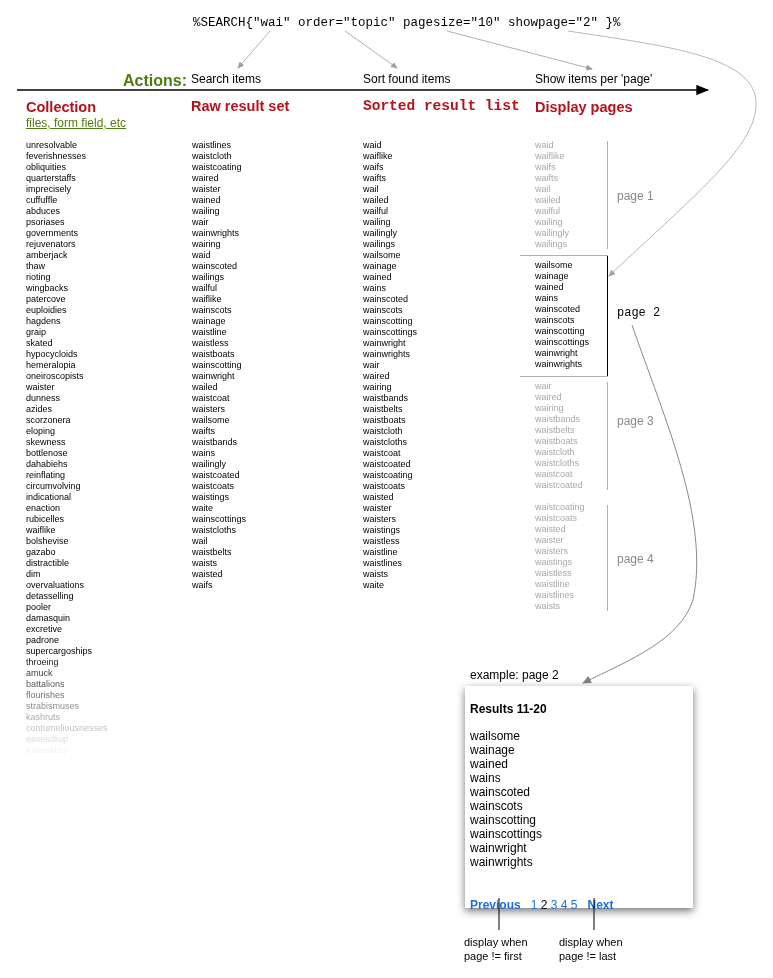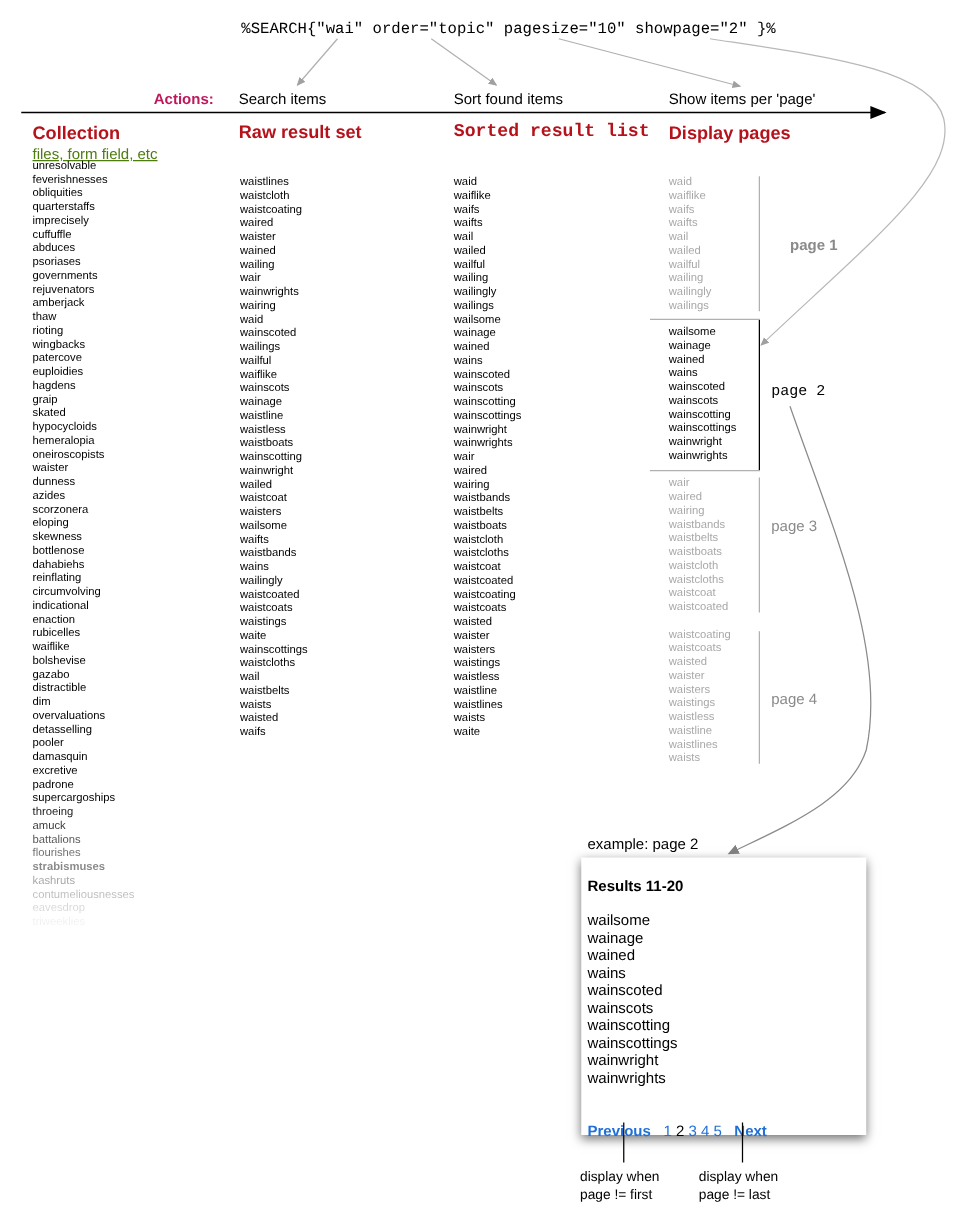--- a/index.html
+++ b/index.html
@@ -1,21 +1,21 @@
 <!DOCTYPE html>
 <html><head>
 <meta charset="utf-8">
 <style>
   html, body { margin:0; padding:0; background:#ffffff; }
   body { width:773px; height:978px; position:relative; overflow:hidden;
          font-family:"Liberation Sans", sans-serif; color:#000; }
   .abs { position:absolute; }
   .code { font-family:"Liberation Mono", monospace; font-size:12.5px; white-space:pre; color:#000; }
   .action { font-size:12px; color:#000; white-space:nowrap; }
-  .actions-label { font-size:12px; color:#be185d; font-weight:bold; }
+  .actions-label { font-size:16px; color:#4d7c0f; font-weight:bold; }
   .col-title { font-size:14.5px; font-weight:bold; color:#b5121b; white-space:nowrap; }
   .col-sub { font-size:12px; color:#4d7c0f;text-decoration:underline; }
   .wordlist { list-style:none; margin:0; padding:0; font-size:9px; line-height:11px; }
   .wordlist li { white-space:nowrap; height:11px; }
   .page-label { font-size:12px; color:#8a8a8a; }
   .page-label.active { color:#000;font-family:Liberation Mono, monospace; }
   .faint li { color:#a8a8a8; }
   .bracket { position:absolute; width:1px; background:#b0b0b0; }
   .example-box { position:absolute; left:465px; top:686px; width:228px; height:222px;
                  background:#fff; box-shadow:0 3px 8px rgba(0,0,0,0.55); }
@@ -37,21 +37,21 @@
 <div class="abs action" style="left:191px; top:72px;">Search items</div>
 <div class="abs action" style="left:363px; top:72px;">Sort found items</div>
 <div class="abs action" style="left:535px; top:72px;">Show items per 'page'</div>
 
 <div class="abs col-title" style="left:26px; top:99px;">Collection</div>
 <div class="abs col-sub" style="left:26px; top:116px;">files, form field, etc</div>
 <div class="abs col-title" style="left:191px; top:98px;">Raw result set</div>
 <div class="abs col-title" style="left:363px; top:98px;font-family:Liberation Mono, monospace;">Sorted result list</div>
 <div class="abs col-title" style="left:535px; top:99px;">Display pages</div>
 
-<ul class="abs wordlist" id="collection-list" style="left:26px; top:127px;">
+<ul class="abs wordlist" id="collection-list" style="left:26px; top:140px;">
     <li>unresolvable</li>
     <li>feverishnesses</li>
     <li>obliquities</li>
     <li>quarterstaffs</li>
     <li>imprecisely</li>
     <li>cuffuffle</li>
     <li>abduces</li>
     <li>psoriases</li>
     <li>governments</li>
     <li>rejuvenators</li>
@@ -89,21 +89,21 @@
     <li>detasselling</li>
     <li>pooler</li>
     <li>damasquin</li>
     <li>excretive</li>
     <li>padrone</li>
     <li>supercargoships</li>
     <li style="color: rgba(0, 0, 0, 0.894);">throeing</li>
     <li style="color: rgba(0, 0, 0, 0.79);">amuck</li>
     <li style="color: rgba(0, 0, 0, 0.682);">battalions</li>
     <li style="color: rgba(0, 0, 0, 0.576);">flourishes</li>
-    <li style="color: rgba(0, 0, 0, 0.47); font-weight: bold;">strabismuses</li>
+    <li style="color: rgba(0, 0, 0, 0.47);">strabismuses</li>
     <li style="color: rgba(0, 0, 0, 0.365);">kashruts</li>
     <li style="color: rgba(0, 0, 0, 0.263);">contumeliousnesses</li>
     <li style="color: rgba(0, 0, 0, 0.157);">eavesdrop</li>
     <li style="color: rgba(0, 0, 0, 0.06);">triweeklies</li>
   </ul>
 
 <ul class="abs wordlist" id="raw-list" style="left:192px; top:140px;">
     <li>waistlines</li>
     <li>waistcloth</li>
     <li>waistcoating</li>
@@ -197,21 +197,21 @@
     <li>waifs</li>
     <li>waifts</li>
     <li>wail</li>
     <li>wailed</li>
     <li>wailful</li>
     <li>wailing</li>
     <li>wailingly</li>
     <li>wailings</li>
   </ul>
 <div class="bracket" style="left:607px; top:141px; height:108px;"></div>
-<div class="abs page-label" style="left:632px; top:189px;font-weight:bold;">page 1</div>
+<div class="abs page-label" style="left:617px; top:189px;">page 1</div>
 
 <div class="abs" style="left:520px; top:255px; width:88px; height:1px; background:#b0b0b0;"></div>
 <ul class="abs wordlist" id="page2-list" style="left:535px; top:260px;">
     <li>wailsome</li>
     <li>wainage</li>
     <li>wained</li>
     <li>wains</li>
     <li>wainscoted</li>
     <li>wainscots</li>
     <li>wainscotting</li>

